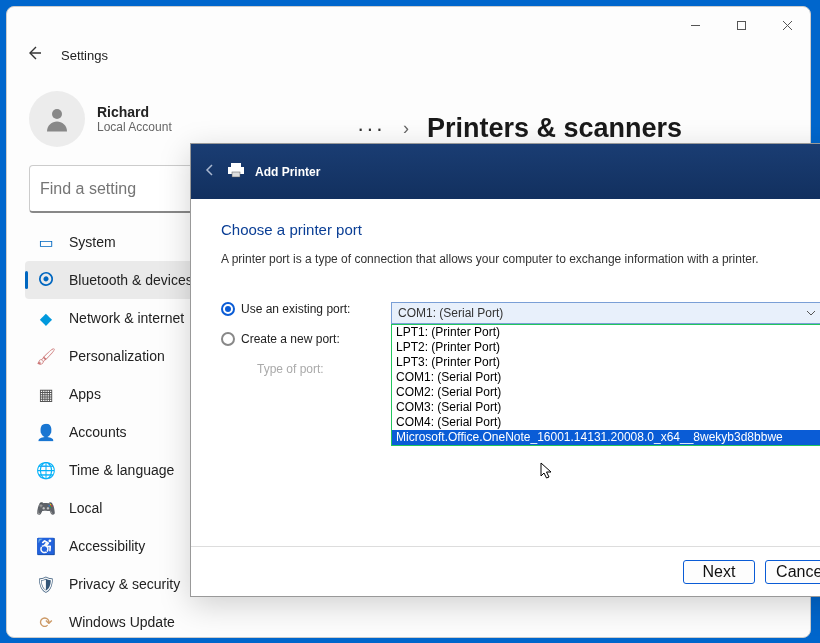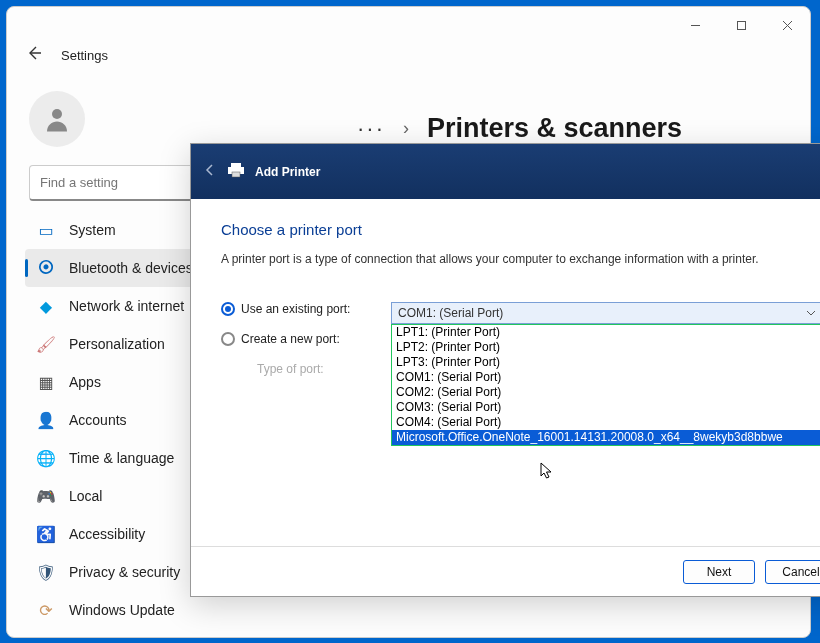--- a/index.html
+++ b/index.html
@@ -18,21 +18,21 @@
 .content { display: flex; height: calc(100% - 66px); }
 
 .sidebar { width: 280px; padding: 8px 0 0 18px; }
 .user-block { display: flex; align-items: center; gap: 12px; margin: 10px 10px 18px 4px; }
 .avatar { width: 56px; height: 56px; border-radius: 50%; background: #ececec; display: flex; align-items: center; justify-content: center; }
 .avatar svg { width: 30px; height: 30px; fill: #888; }
 .user-name { font-size: 14px; font-weight: 600; color: #222; }
 .user-sub { font-size: 12px; color: #666; }
 
 .search { margin: 0 18px 10px 4px; position: relative; }
-.search input { width: 100%; height: 36px; border: 1px solid #ccc; border-bottom: 2px solid #888; border-radius: 4px; padding: 0 34px 0 10px; font-size: 13px; background: #fff; outline: none; }
+.search input { width: 100%; height: 48px; border: 1px solid #ccc; border-bottom: 2px solid #888; border-radius: 4px; padding: 0 34px 0 10px; font-size: 16px; background: #fff; outline: none; }
 .search .mag { position: absolute; right: 10px; top: 8px; color: #555; }
 
 .nav { margin-top: 6px; }
 .nav-item { display: flex; align-items: center; gap: 14px; height: 38px; padding: 0 0 0 12px; margin: 0 0 0 0; font-size: 14px; color: #222; border-radius: 4px; cursor: default; position: relative; }
 .nav-item.sel { background: #eaeaea; }
 .nav-item.sel::before { content: ""; position: absolute; left: 0; top: 10px; width: 3px; height: 18px; background: #0067c0; border-radius: 2px; }
 .nic { width: 18px; display: flex; justify-content: center; align-items: center; font-size: 16px; }
 
 .main { flex: 1; padding: 20px 30px 0 90px; }
 .breadcrumb-row { display: flex; align-items: center; gap: 18px; margin: 20px 0 30px -20px; }
@@ -65,21 +65,21 @@
 .type-label { font-size: 12px; color: #aaa; padding-left: 36px; }
 
 .combo-col { flex: 1; position: relative; }
 .combo { border: 1px solid #7a9fd6; background: #e8f0fb; height: 22px; display:flex; align-items:center; justify-content:space-between; padding: 0 6px; font-size: 12px; color: #333; }
 .combo svg { width: 10px; height: 10px; }
 .listbox { border: 1px solid #22c55e; background: #fff; margin-top: 0; max-height: 160px; overflow: hidden; }
 .listbox .li { font-size: 12px; padding: 0 4px; height: 15px; line-height: 15px; color: #000; white-space: nowrap; overflow: hidden; }
 .listbox .li.hl { background: #0a5cd6; color: #fff; }
 
 .dialog-foot { height: 50px; border-top: 1px solid #ddd; display:flex; justify-content:flex-end; align-items:center; gap: 10px; padding: 0 16px; }
-.btn { min-width: 72px; height: 24px; border: 1px solid #0a5cd6; border-radius: 3px; background: #fdfdfd; font-size: 12px; color: #111; display:flex; align-items:center; justify-content:center; }
+.btn { min-width: 72px; height: 24px; border: 1px solid #0a5cd6; border-radius: 3px; background: #fdfdfd; font-size: 16px; color: #111; display:flex; align-items:center; justify-content:center; }
 .btn.primary { border: 1.5px solid #0a5cd6; }
 
 .cursor { position: absolute; top: 462px; left: 540px; pointer-events:none; }
 .cursor svg { width: 14px; height: 18px; }
 </style>
 </head>
 <body>
 
 <div class="window">
 
@@ -111,20 +111,24 @@
   </div>
 
   <div class="content">
     <div class="sidebar">
       <div class="user-block">
         <div class="avatar">
           <svg viewBox="0 0 24 24">
               <circle cx="12" cy="8" r="4"></circle>
               <path d="M4 22c0-5 4-8 8-8s8 3 8 8z"></path>
             </svg>
+        </div>
+        <div>
+          <div class="user-name">Richard</div>
+          <div class="user-sub">Local Account</div>
         </div>
       </div>
 
       <div class="search">
         <input type="text" placeholder="Find a setting" style="">
         <span class="mag"><svg width="15" height="15" viewBox="0 0 16 16">
               <circle cx="7" cy="7" r="5" fill="none" stroke="currentColor" stroke-width="1.2"></circle>
               <line x1="11" y1="11" x2="15" y2="15" stroke="currentColor" stroke-width="1.2"></line>
             </svg></span>
       </div>

